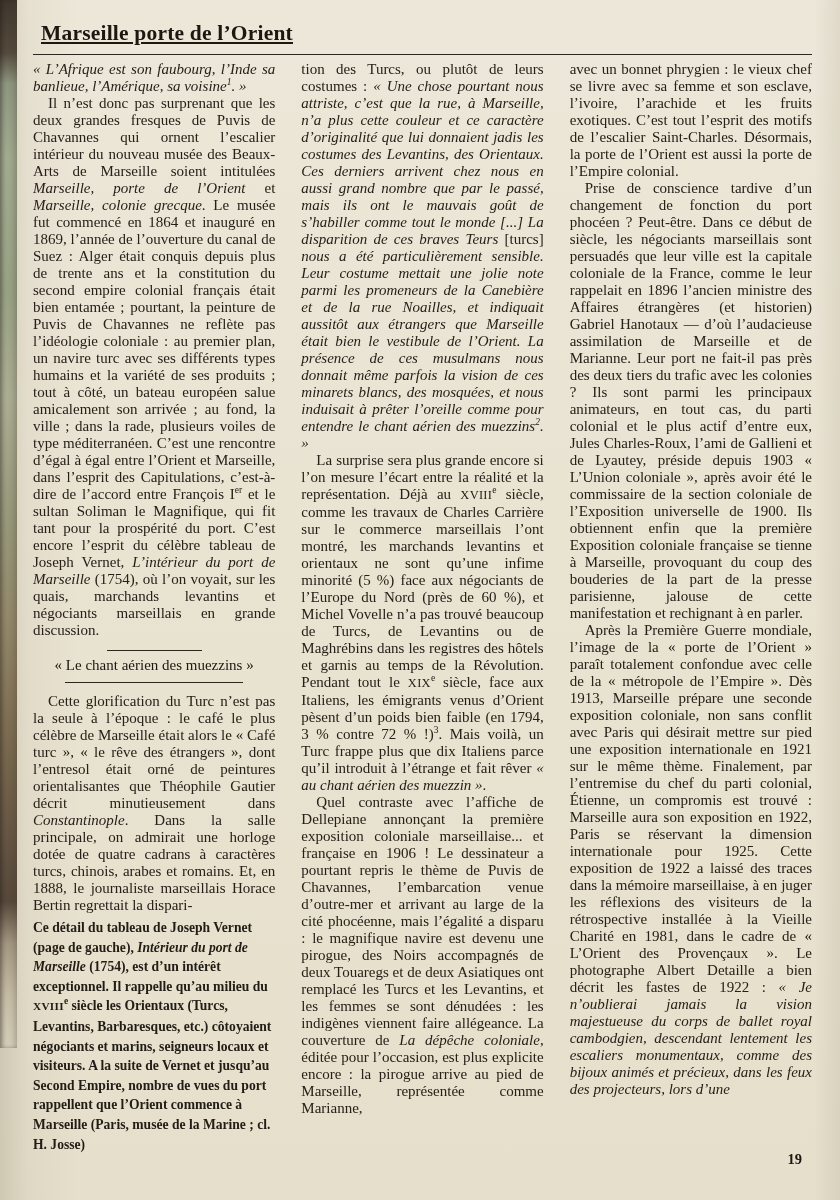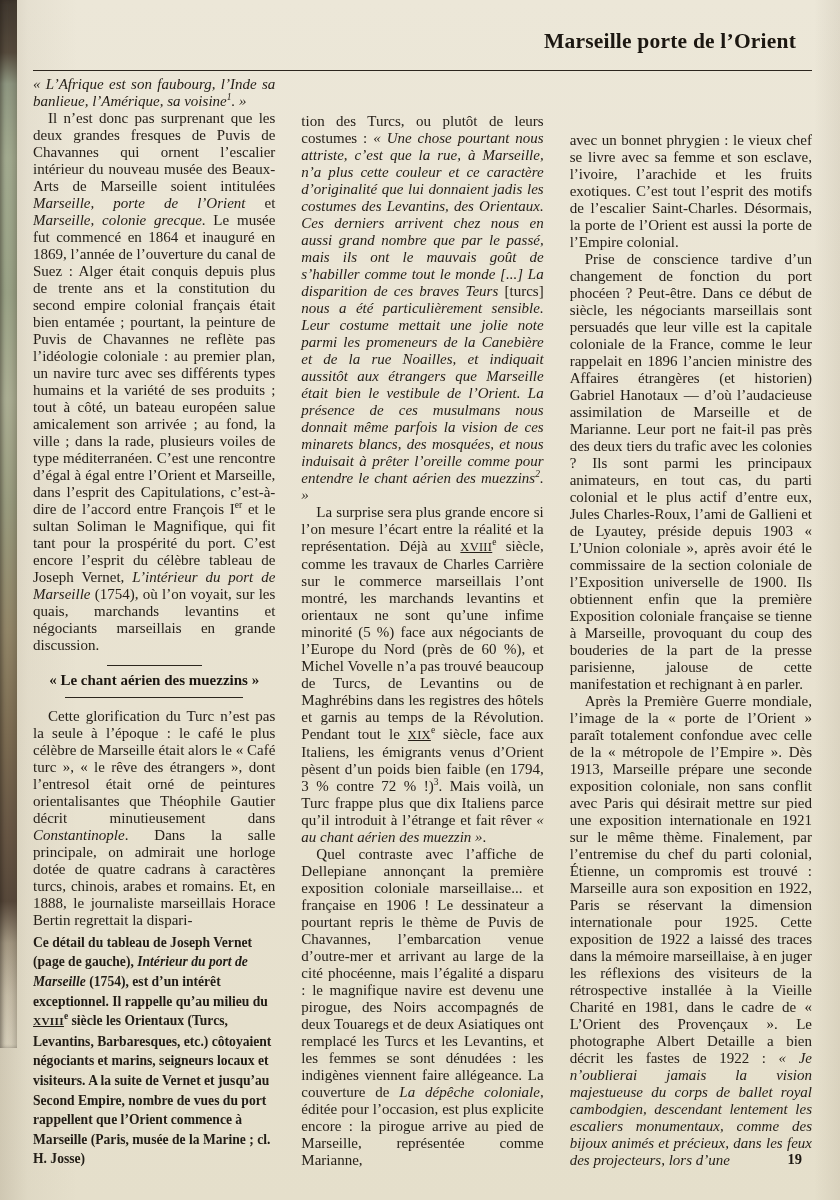--- a/index.html
+++ b/index.html
@@ -10,30 +10,30 @@
       linear-gradient(270deg, rgba(108,92,66,.10) 0px, rgba(0,0,0,0) 26px),
       linear-gradient(180deg, #ece7d8 0%, #e9e3d2 45%, #e5dfcb 100%);
     font-family:"Liberation Serif","DejaVu Serif",serif;color:#262019;}
   .photo-edge{position:absolute;left:0;top:0;width:17px;height:1048px;
     background:linear-gradient(180deg,
       #3f372e 0%, #554a3c 5%, #8e9680 8%, #a2aa8f 15%, #99a185 28%, #abae93 38%,
       #999b7e 48%, #928668 60%, #7c6c52 70%, #665543 80%, #57483a 86%,
       rgba(120,105,82,.55) 90%, rgba(150,135,108,.25) 95%, rgba(160,148,120,0) 100%);
     box-shadow: inset -5px 0 6px -3px rgba(70,60,45,.35), inset 3px 0 4px -1px rgba(30,24,18,.45);}
   .header{position:absolute;top:13px;left:33px;right:28px;}
-  .header h1{margin:16px;text-align:right;font-size:21.5px;font-weight:bold;letter-spacing:.2px;color:#1c1711;}
+  .header h1{margin:8px;font-size:21.5px;font-weight:bold;letter-spacing:.2px;color:#1c1711;text-decoration:underline;}
   .header-rule{margin-top:5px;border-top:1.6px solid #2c261e;}
-  .columns{position:absolute;left:33px;right:28px;top:61px;height:1108px;display:flex;gap:26px;overflow:hidden;align-items:flex-end;}
+  .columns{position:absolute;left:33px;right:28px;top:61px;height:1108px;display:flex;gap:26px;overflow:hidden;}
   .col{flex:1 1 0;font-size:15px;line-height:17px;}
   .para{margin:0;text-align:justify;}
   .para.indent{text-indent:15px;}
   .it{font-style:italic;}
-  .sc{font-size:.83em;letter-spacing:.3px;text-decoration:underline;}
+  .sc{font-size:.83em;letter-spacing:.3px;}
   sup{font-size:9.5px;line-height:0;}
-  .heading{margin:4px 0 4px;text-align:center;font-size:15px;font-weight:bold;color:#1c1711;}
+  .heading{margin:4px 0 4px;text-align:center;font-size:15px;font-weight:normal;color:#1c1711;}
   .hrule{border:0;border-top:1.6px solid #2c261e;margin:8px auto 6px;}
   .hrule.sm{width:95px;margin-top:11px;}
   .hrule.md{width:178px;margin-bottom:10px;}
   .caption{margin:4px 0 0;font-weight:bold;font-size:13.6px;line-height:19.6px;text-align:left;color:#211c15;}
   .pagenum{position:absolute;right:38px;bottom:32px;font-size:14.5px;font-weight:bold;color:#1c1711;}
   .watermark{position:absolute;left:427px;top:1013px;white-space:nowrap;pointer-events:none;
     font-family:"Liberation Sans","DejaVu Sans",sans-serif;font-size:42px;letter-spacing:.5px;
     color:#2c5ed8;opacity:.95;}
 </style>
 </head>

